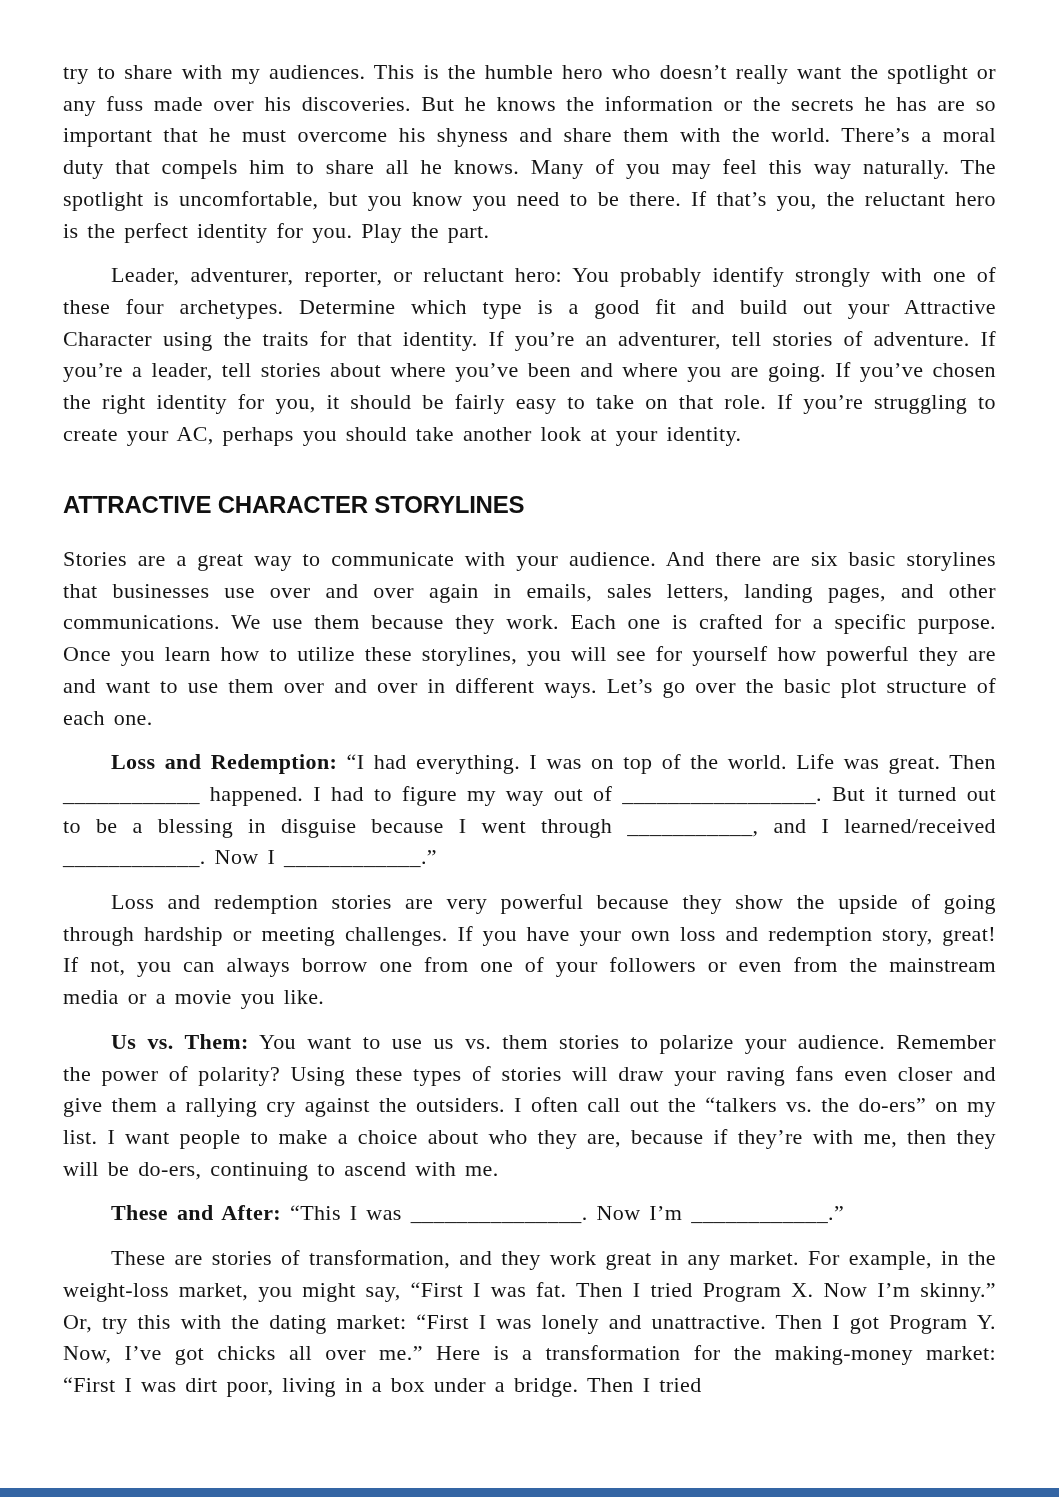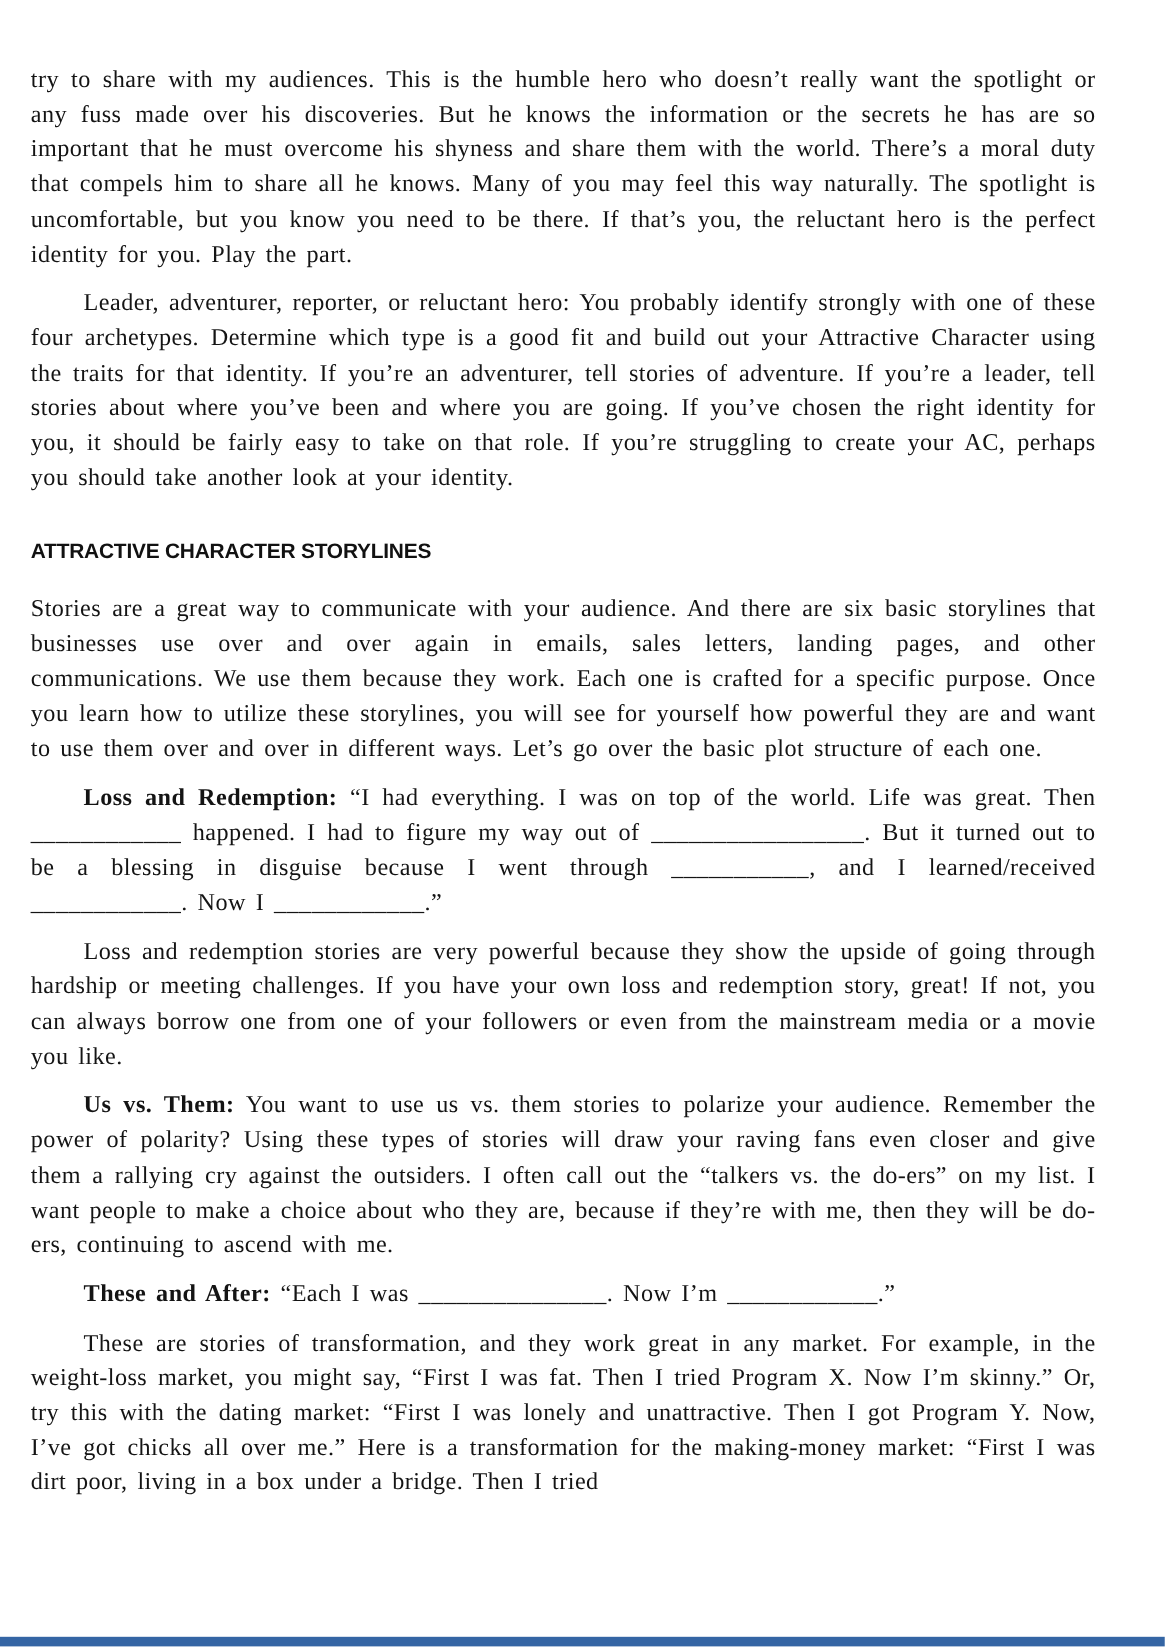--- a/index.html
+++ b/index.html
@@ -10,21 +10,21 @@
   .page {
     position: relative;
     width: 1059px;
     height: 1497px;
     background: #ffffff;
     overflow: hidden;
     font-family: "Liberation Serif", serif;
     color: #141414;
   }
   .page-content {
-    padding: 56px 63px 0 28px;
+    padding: 56px 63px 0 63px;
   }
   p.body {
     margin: 0 0 13px 0;
     font-size: 22px;
     line-height: 31.7px;
     text-align: justify;
     letter-spacing: 0.4px;
     word-spacing: 3px;
     color: #141414;
   }
@@ -32,21 +32,21 @@
     text-indent: 48px;
   }
   p.body .lead {
     font-weight: bold;
     font-family: Liberation Serif, serif;
   }
   h1.section-heading {
     margin: 42px 0 24px 0;
     font-family: "Liberation Sans", sans-serif;
     font-weight: bold;
-    font-size: 19px;
+    font-size: 24px;
     line-height: 1.15;
     letter-spacing: -0.2px;
     color: #111111;
   }
   .footer-bar {
     position: absolute;
     left: 0;
     bottom: 0;
     width: 100%;
     height: 9px;
@@ -65,20 +65,20 @@
     <h1 class="section-heading">ATTRACTIVE CHARACTER STORYLINES</h1>
 
     <p class="body">Stories are a great way to communicate with your audience. And there are six basic storylines that businesses use over and over again in emails, sales letters, landing pages, and other communications. We use them because they work. Each one is crafted for a specific purpose. Once you learn how to utilize these storylines, you will see for yourself how powerful they are and want to use them over and over in different ways. Let’s go over the basic plot structure of each one.</p>
 
     <p class="body indent"><b class="lead">Loss and Redemption:</b> <span>“I had everything. I was on top of the world. Life was great. Then ____________ happened. I had to figure my way out of _________________. But it turned out to be a blessing in disguise because I went through ___________, and I learned/received ____________. Now I ____________.”</span></p>
 
     <p class="body indent">Loss and redemption stories are very powerful because they show the upside of going through hardship or meeting challenges. If you have your own loss and redemption story, great! If not, you can always borrow one from one of your followers or even from the mainstream media or a movie you like.</p>
 
     <p class="body indent"><b class="lead">Us vs. Them:</b> <span>You want to use us vs. them stories to polarize your audience. Remember the power of polarity? Using these types of stories will draw your raving fans even closer and give them a rallying cry against the outsiders. I often call out the “talkers vs. the do-ers” on my list. I want people to make a choice about who they are, because if they’re with me, then they will be do-ers, continuing to ascend with me.</span></p>
 
-    <p class="body indent"><b class="lead">These and After:</b> <span>“Each I was _______________. Now I’m ____________.”</span></p>
+    <p class="body indent"><b class="lead">These and After:</b> <span>“This I was _______________. Now I’m ____________.”</span></p>
 
     <p class="body indent">These are stories of transformation, and they work great in any market. For example, in the weight-loss market, you might say, “First I was fat. Then I tried Program X. Now I’m skinny.” Or, try this with the dating market: “First I was lonely and unattractive. Then I got Program Y. Now, I’ve got chicks all over me.” Here is a transformation for the making-money market: “First I was dirt poor, living in a box under a bridge. Then I tried</p>
 
   </div>
 
   <div class="footer-bar" style="background: rgb(52, 101, 164);"></div>
 </main>
 
 </body></html>

